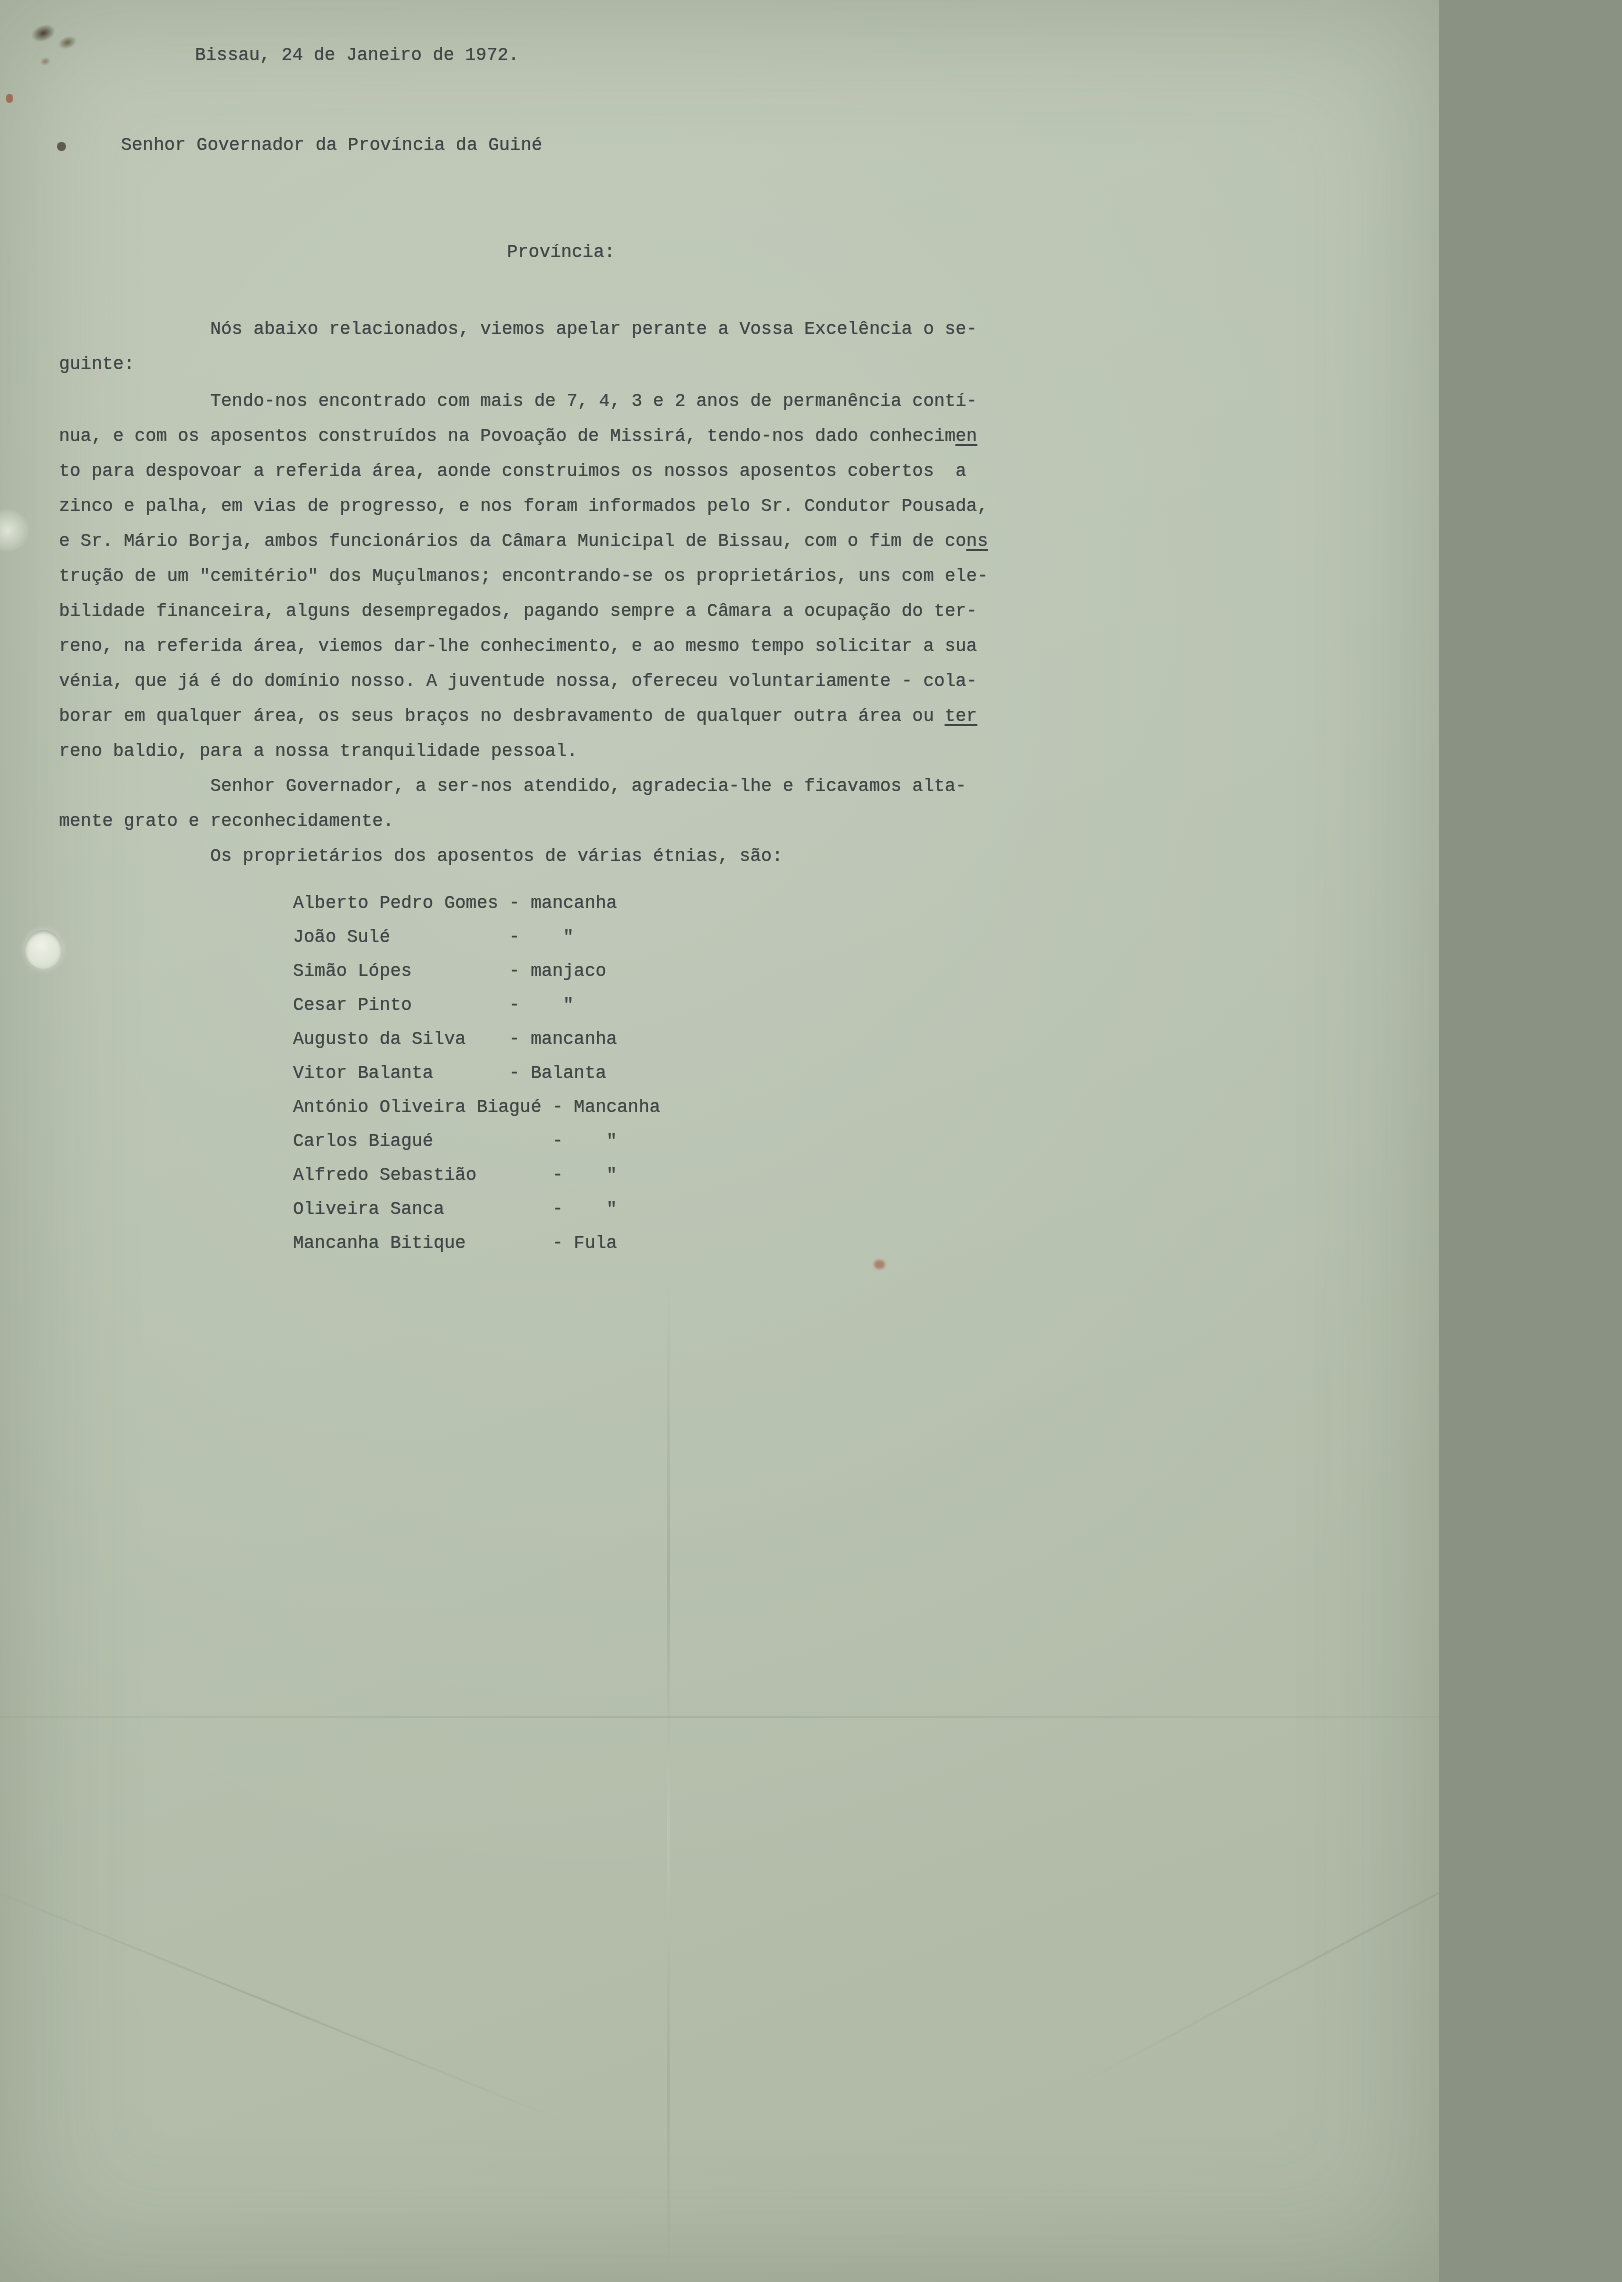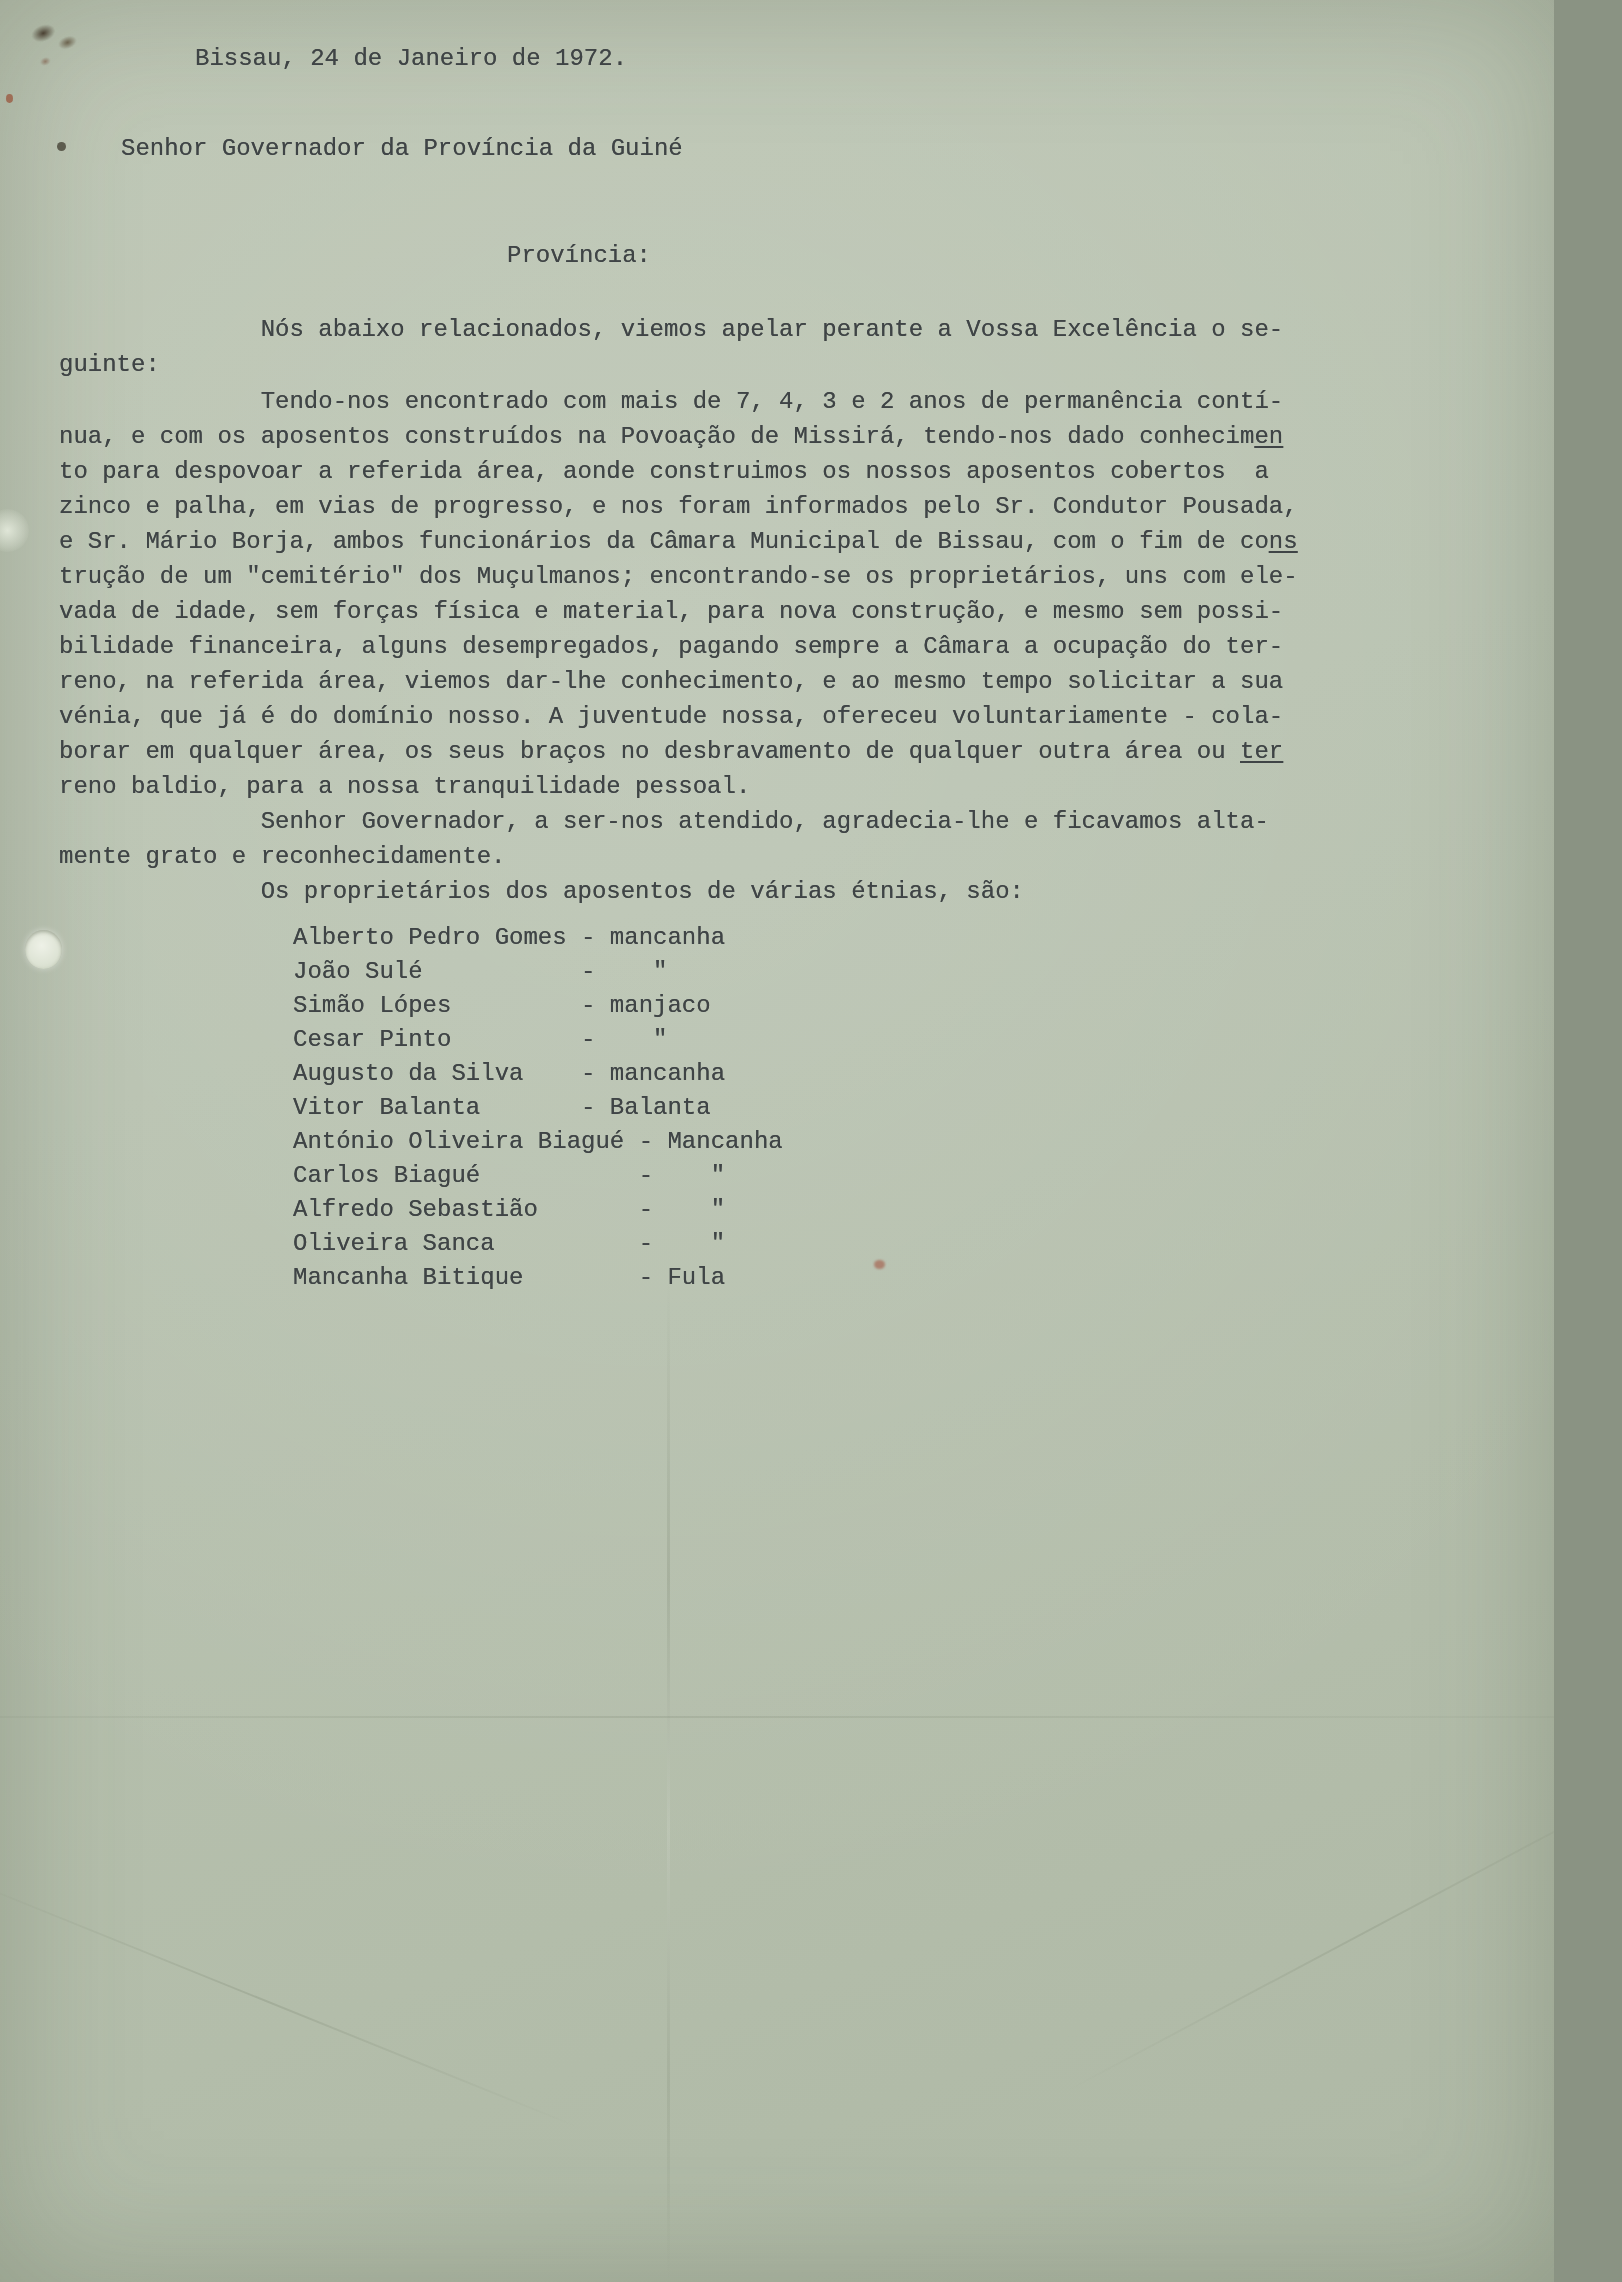--- a/index.html
+++ b/index.html
@@ -3,24 +3,24 @@
 <meta charset="utf-8">
 <style>
   html, body { margin: 0; padding: 0; }
   body {
     width: 1623px; height: 2282px;
     background: #8a9383;
     font-family: "Liberation Mono", "DejaVu Sans Mono", monospace;
   }
   .page {
     position: relative;
-    width: 1554px; height: 2282px;
+    width: 1439px; height: 2282px;
     overflow: hidden;
     color: #3f4446;
-    font-size: 24px;
+    font-size: 18px;
     background:
       radial-gradient(ellipse 140% 100% at 42% 30%, rgba(255,255,255,0.12), rgba(255,255,255,0) 55%),
       radial-gradient(ellipse 160% 120% at 50% 55%, rgba(0,0,0,0) 60%, rgba(60,70,50,0.18) 100%),
       linear-gradient(160deg, #bcc5b3 0%, #b8c2b0 40%, #b3bdaa 75%, #aeb8a5 100%);
     box-shadow: inset 0 0 137px rgba(70,80,58,0.28);
   }
   .hdr { position: absolute; white-space: pre; text-shadow: 0 0 0.6px rgba(50,55,55,0.7); }
   .date       { left: 195px; top: 45px; }
   .addressee  { left: 121px; top: 135px; text-align: right; }
   .salutation { left: 507px; top: 242px; }
@@ -103,21 +103,20 @@
   <div class="content">
     <div>
         <div class="line">              Nós abaixo relacionados, viemos apelar perante a Vossa Excelência o se-</div>
         <div class="line">guinte:</div>
         <div class="line para-start">              Tendo-nos encontrado com mais de 7, 4, 3 e 2 anos de permanência contí-</div>
         <div class="line">nua, e com os aposentos construídos na Povoação de Missirá, tendo-nos dado conhecim<span class="u">en</span></div>
         <div class="line">to para despovoar a referida área, aonde construimos os nossos aposentos cobertos  a</div>
         <div class="line">zinco e palha, em vias de progresso, e nos foram informados pelo Sr. Condutor Pousada,</div>
         <div class="line">e Sr. Mário Borja, ambos funcionários da Câmara Municipal de Bissau, com o fim de co<span class="u">ns</span></div>
         <div class="line">trução de um "cemitério" dos Muçulmanos; encontrando-se os proprietários, uns com ele-</div>
-        <div class="line">vada de idade, sem forças física e material, para nova construção, e mesmo sem possi-</div>
         <div class="line">bilidade financeira, alguns desempregados, pagando sempre a Câmara a ocupação do ter-</div>
         <div class="line">reno, na referida área, viemos dar-lhe conhecimento, e ao mesmo tempo solicitar a sua</div>
         <div class="line">vénia, que já é do domínio nosso. A juventude nossa, ofereceu voluntariamente - cola-</div>
         <div class="line">borar em qualquer área, os seus braços no desbravamento de qualquer outra área ou <span class="u">ter</span></div>
         <div class="line">reno baldio, para a nossa tranquilidade pessoal.</div>
         <div class="line">              Senhor Governador, a ser-nos atendido, agradecia-lhe e ficavamos alta-</div>
         <div class="line">mente grato e reconhecidamente.</div>
         <div class="line">              Os proprietários dos aposentos de várias étnias, são:</div>
       </div>
     <div class="name-list">

